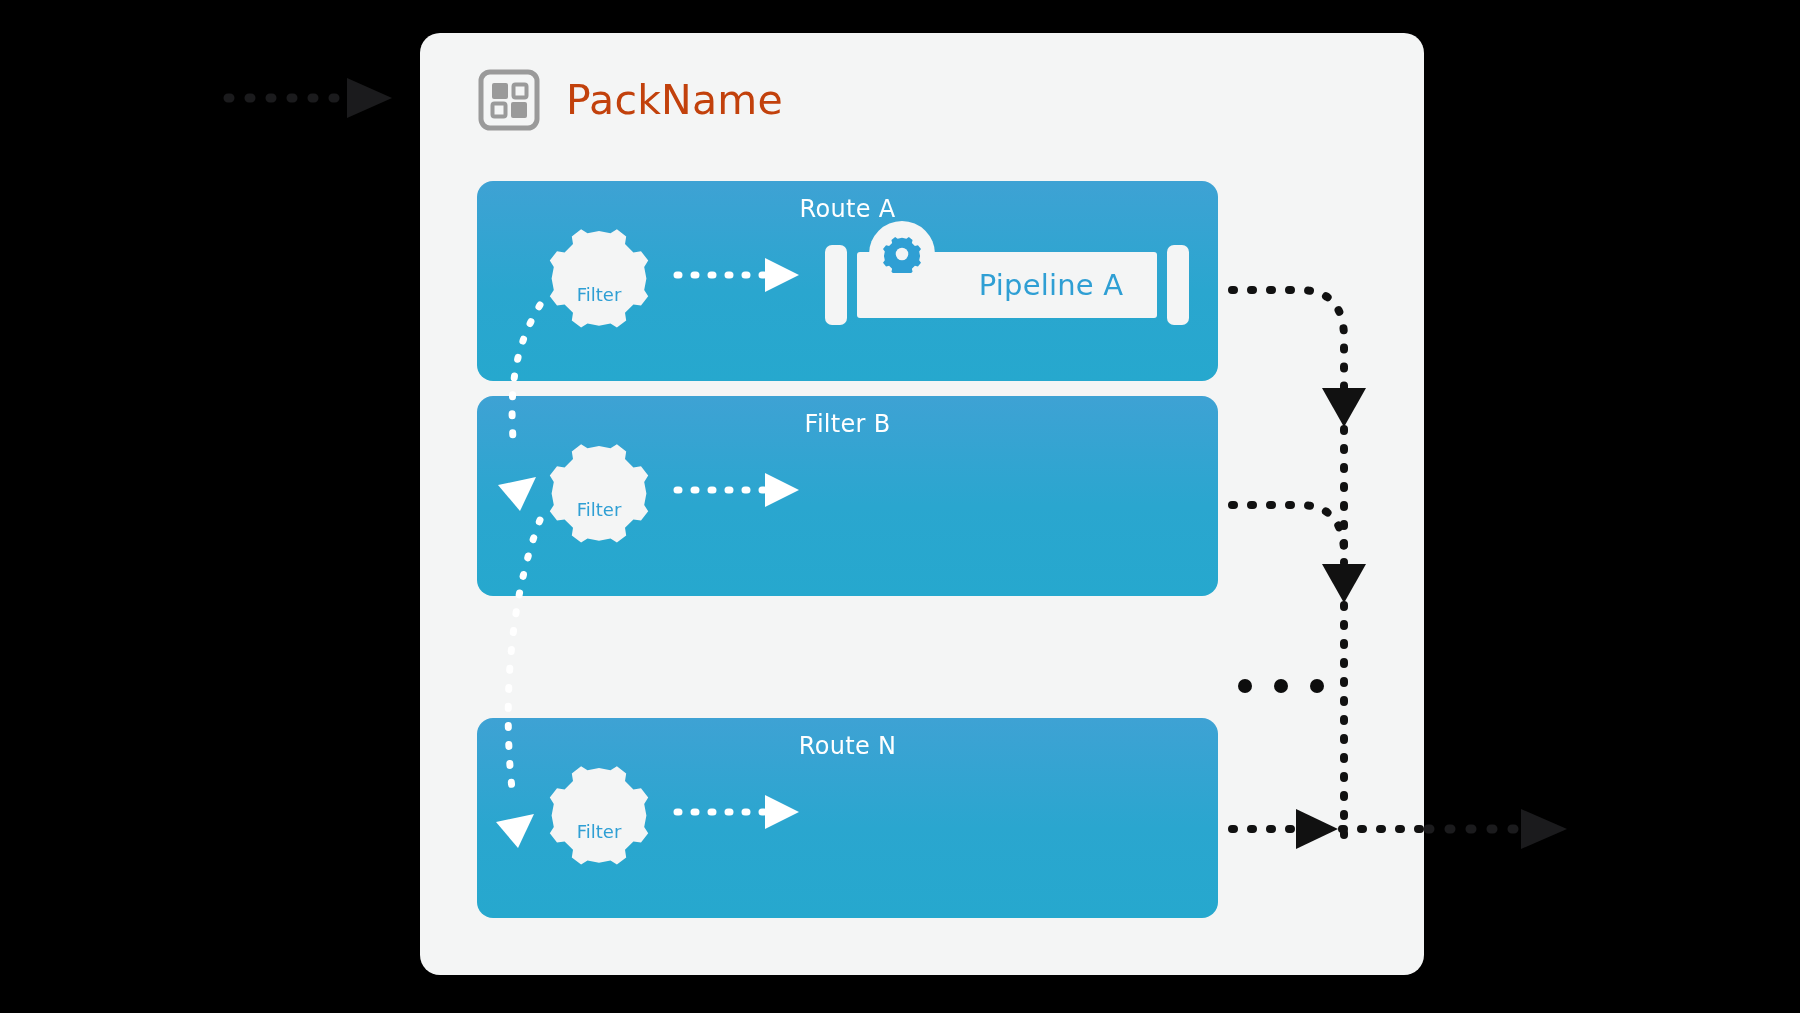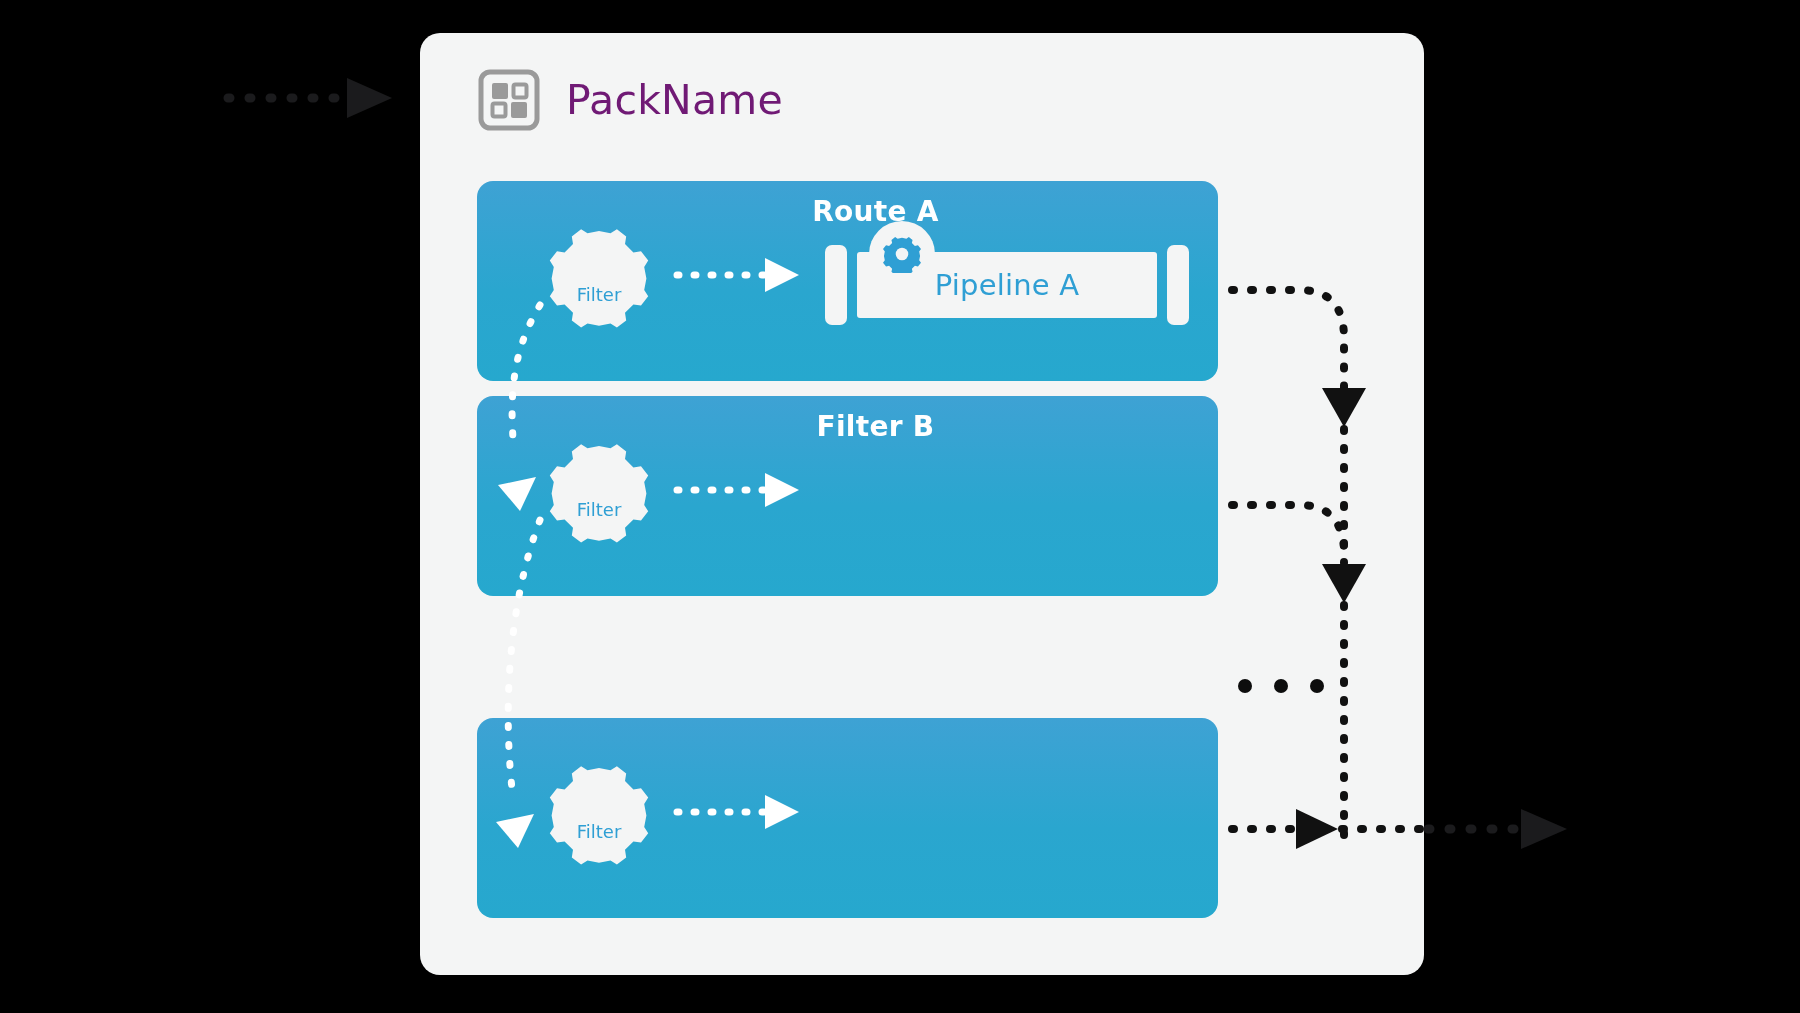--- a/index.html
+++ b/index.html
@@ -43,21 +43,21 @@
     gap: 26px;
   }
   .pack-icon {
     width: 62px;
     height: 62px;
     flex: 0 0 auto;
   }
   .pack-title {
     font-size: 41px;
     font-weight: 500;
-    color: #701a75;
+    color: #c2410c;
     letter-spacing: 0.2px;
     white-space: nowrap;
     line-height: 1;
   }
 
   
   .route {
     position: absolute;
     left: 57px;
     width: 741px;
@@ -69,25 +69,24 @@
   .route-b { top: 363px; }
   .route-n { top: 685px; }
 
   .route-title {
     position: absolute;
     top: 14px;
     left: 0;
     width: 100%;
     text-align: center;
     color: #ffffff;
-    font-size: 28px;
-    font-weight: 700;
+    font-size: 24px;
+    font-weight: 400;
     letter-spacing: 0.3px;
     line-height: 1.2;
-    margin-left: 28px;
   }
 
   
   .filter-node {
     position: absolute;
     left: 53px;
     top: 44px;
     width: 138px;
     height: 138px;
   }
@@ -159,20 +158,21 @@
     left: 0; top: 0;
     width: 100%; height: 80px;
     display: flex;
     align-items: center;
     justify-content: center;
     color: #2f9fd4;
     font-size: 29px;
     font-weight: 500;
     letter-spacing: 0.2px;
     pointer-events: none;
+    padding-left: 44px;
   }
 
   
   .ellipsis {
     position: absolute;
     left: 818px;
     top: 646px;
     display: flex;
     gap: 22px;
     align-items: center;
@@ -288,20 +288,21 @@
 
     </div>
 
     <div class="ellipsis">
       <i></i>
       <i></i>
       <i></i>
     </div>
 
     <div class="route route-n">
+      <div class="route-title">Route N</div>
 
       <div class="filter-node">
         <svg viewBox="0 0 138 138">
           <path fill="#f4f5f5" d="
             M69 6
             l11.5 2.2 6.4 -4.0 9.3 7.2 -1.2 7.6 8.4 8.4 7.6 -1.2 7.2 9.3 -4.0 6.4 2.2 11.5
             -2.2 11.5 4.0 6.4 -7.2 9.3 -7.6 -1.2 -8.4 8.4 1.2 7.6 -9.3 7.2 -6.4 -4.0 -11.5 2.2
             -11.5 -2.2 -6.4 4.0 -9.3 -7.2 1.2 -7.6 -8.4 -8.4 -7.6 1.2 -7.2 -9.3 4.0 -6.4 -2.2 -11.5
             2.2 -11.5 -4.0 -6.4 7.2 -9.3 7.6 1.2 8.4 -8.4 -1.2 -7.6 9.3 -7.2 6.4 4.0 Z"></path>
         </svg>

